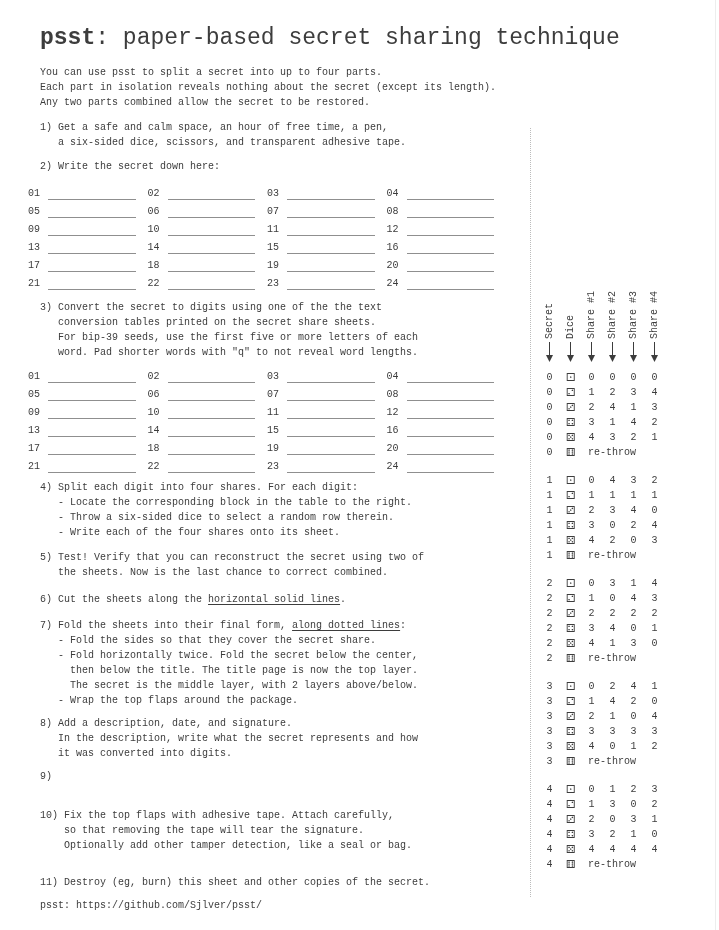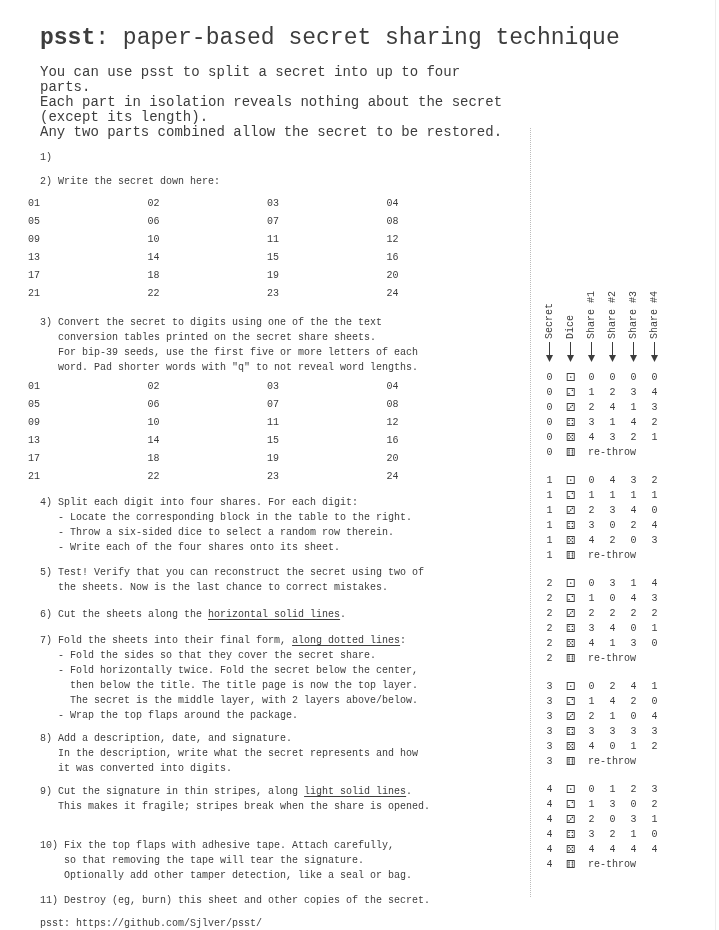--- a/index.html
+++ b/index.html
@@ -4,28 +4,28 @@
 <style>
   html,body{margin:0;padding:0;}
   body{
     width:719px;height:930px;position:relative;background:#ffffff;
     font-family:"Liberation Mono","DejaVu Sans Mono",monospace;
     color:#3d3d3d;overflow:hidden;
   }
   .main{position:absolute;left:40px;top:26px;width:472px;}
   .title{font-size:23px;line-height:24px;white-space:pre;}
   .title .brand{font-weight:bold;}
-  .intro{margin-top:15px;font-size:14px;line-height:15px;white-space:pre-wrap;}
+  .intro{margin-top:15px;font-size:10px;line-height:15px;white-space:pre-wrap;}
   .step{display:flex;font-size:10px;line-height:15px;}
   .step-num{white-space:pre;margin-right:6px;flex:0 0 auto;}
   .step-body{white-space:pre-wrap;}
   .step-body u{text-underline-offset:2px;text-align:right;}
   .grid{margin-left:-12px;width:466px;display:grid;grid-template-columns:repeat(4,1fr);
         column-gap:12px;font-size:10px;}
-  .gcell{display:flex;align-items:flex-start;height:18px;flex-direction:column;}
+  .gcell{display:flex;align-items:flex-end;height:18px;}
   .gnum{line-height:13px;}
   .gline{flex:1;margin-left:8px;height:12px;border-bottom:1px solid #8f8f8f;}
   .footer{margin-top:8px;font-size:10px;line-height:15px;}
   .sep-dotted{position:absolute;left:530px;top:128px;height:769px;width:0;
               border-left:1px dotted #bcbcbc;}
   .page-edge{position:absolute;right:3px;top:0;height:930px;width:0;border-left:1px solid #ededed;}
   .share-table{position:absolute;left:539px;top:283px;width:130px;font-size:10px;}
   .th-row{display:grid;grid-template-columns:repeat(6,21px);height:56px;
           align-items:end;justify-items:center;}
   .th{writing-mode:vertical-rl;transform:rotate(180deg);line-height:11px;white-space:pre;}
@@ -42,20 +42,22 @@
 
 <div class="main">
   <div class="title"><span class="brand">psst</span><span>: paper-based secret sharing technique</span></div>
 
   <div class="intro">You can use psst to split a secret into up to four parts.
 Each part in isolation reveals nothing about the secret (except its length).
 Any two parts combined allow the secret to be restored.</div>
 
   <div class="step" style="margin-top:10px">
     <span class="step-num">1)</span>
+    <span class="step-body">Get a safe and calm space, an hour of free time, a pen,
+a six-sided dice, scissors, and transparent adhesive tape.</span>
   </div>
 
   <div class="step" style="margin-top:9px">
     <span class="step-num">2)</span>
     <span class="step-body">Write the secret down here:</span>
   </div>
 
   <div class="grid" style="margin-top:8px">
       <div class="gcell">
         <span class="gnum">01</span>
@@ -266,21 +268,21 @@
     <span class="step-num">4)</span>
     <span class="step-body">Split each digit into four shares. For each digit:
 - Locate the corresponding block in the table to the right.
 - Throw a six-sided dice to select a random row therein.
 - Write each of the four shares onto its sheet.</span>
   </div>
 
   <div class="step" style="margin-top:10px">
     <span class="step-num">5)</span>
     <span class="step-body">Test! Verify that you can reconstruct the secret using two of
-the sheets. Now is the last chance to correct mistakes.</span>
+the sheets. Now is the last chance to correct combined.</span>
   </div>
 
   <div class="step" style="margin-top:12px">
     <span class="step-num">6)</span>
     <span class="step-body">Cut the sheets along the <u>horizontal solid lines</u>.</span>
   </div>
 
   <div class="step" style="margin-top:11px">
     <span class="step-num">7)</span>
     <span class="step-body">Fold the sheets into their final form, <u>along dotted lines</u>:
@@ -293,32 +295,30 @@
 
   <div class="step" style="margin-top:8px">
     <span class="step-num">8)</span>
     <span class="step-body">Add a description, date, and signature.
 In the description, write what the secret represents and how
 it was converted into digits.</span>
   </div>
 
   <div class="step" style="margin-top:8px">
     <span class="step-num">9)</span>
-    <span class="step-body">Cut the signature in thin stripes, along <u>light solid lines</u>.
-This makes it fragile; stripes break when the share is opened.</span>
   </div>
 
   <div class="step" style="margin-top:24px">
     <span class="step-num">10)</span>
     <span class="step-body">Fix the top flaps with adhesive tape. Attach carefully,
 so that removing the tape will tear the signature.
 Optionally add other tamper detection, like a seal or bag.</span>
   </div>
 
-  <div class="step" style="margin-top:10px">
+  <div class="step" style="margin-top:22px">
     <span class="step-num">11)</span>
     <span class="step-body">Destroy (eg, burn) this sheet and other copies of the secret.</span>
   </div>
 
   <div class="footer">psst: https://github.com/Sjlver/psst/</div>
 </div>
 
 <div class="sep-dotted"></div>
 <div class="page-edge"></div>
 

